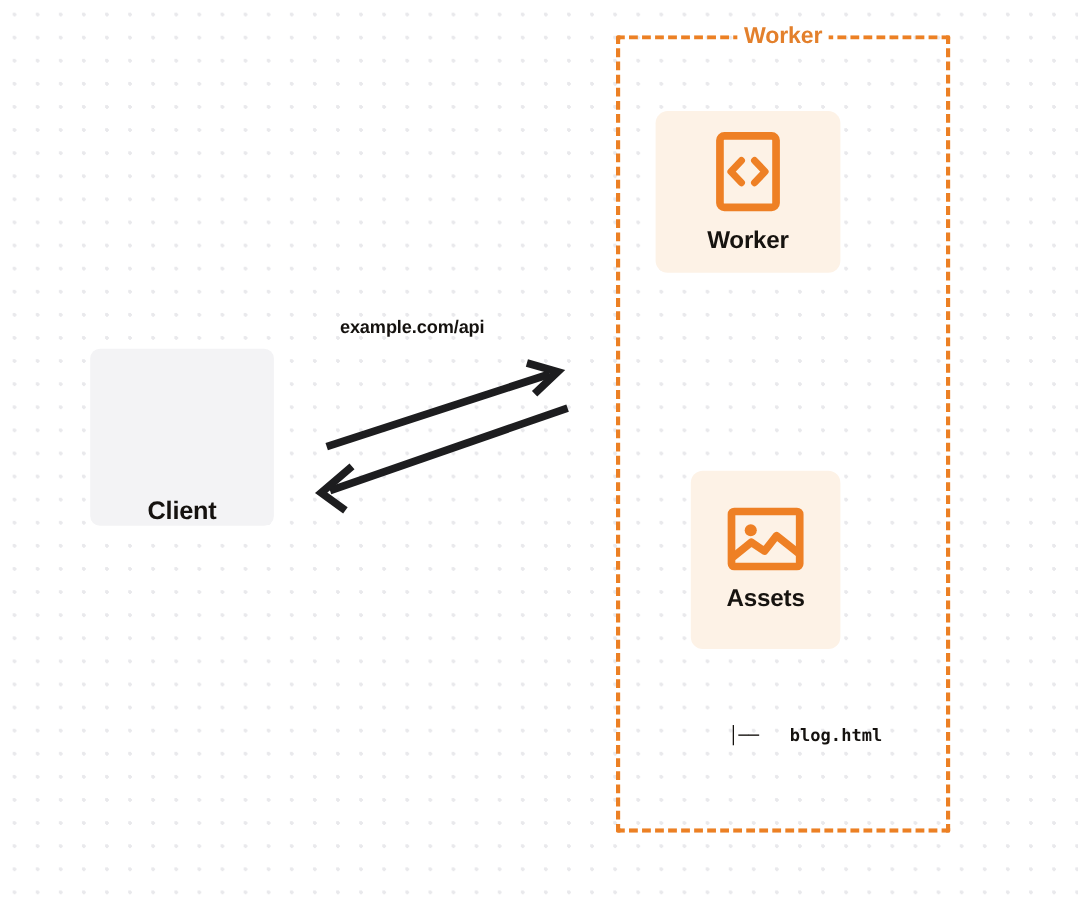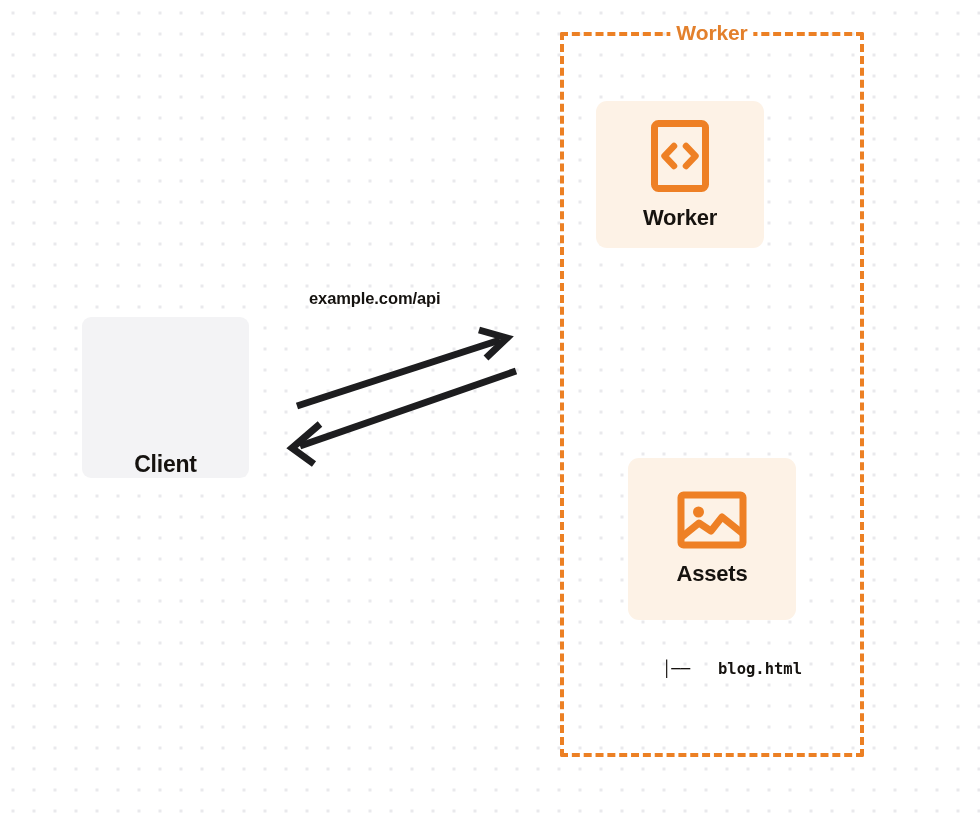--- a/index.html
+++ b/index.html
@@ -92,22 +92,22 @@
     justify-content: center;
   }
   #worker-card {
     left: 596px;
     top: 101px;
     width: 168px;
     height: 147px;
   }
   #assets-card {
     left: 628px;
-    top: 458px;
-    width: 168px;
+    top: 428px;
+    width: 136px;
     height: 162px;
   }
   .product-card .card-icon {
     display: block;
     line-height: 0;
     margin-bottom: 12px;
   }
   .product-card .card-label {
     font-size: 22px;
     font-weight: 700;

